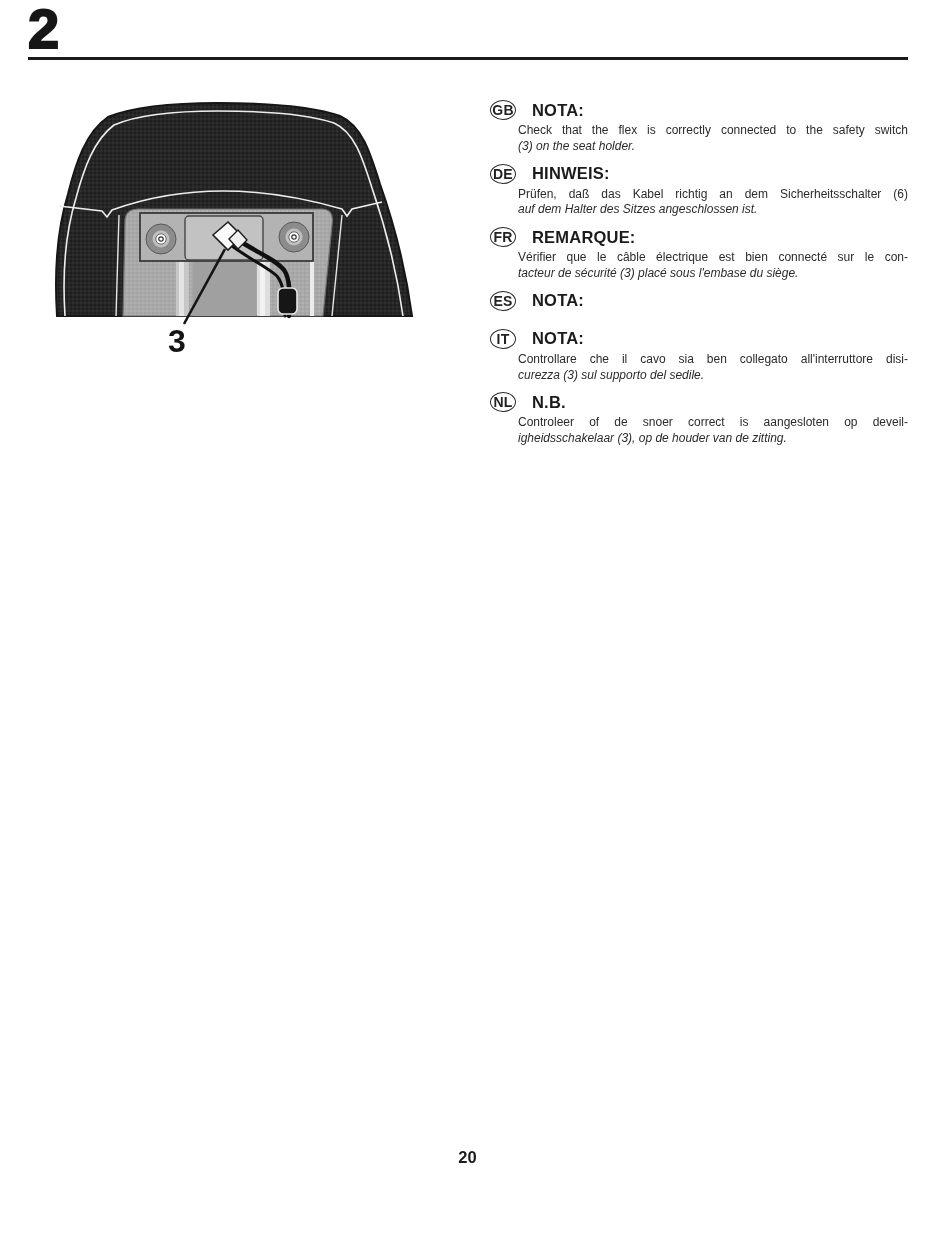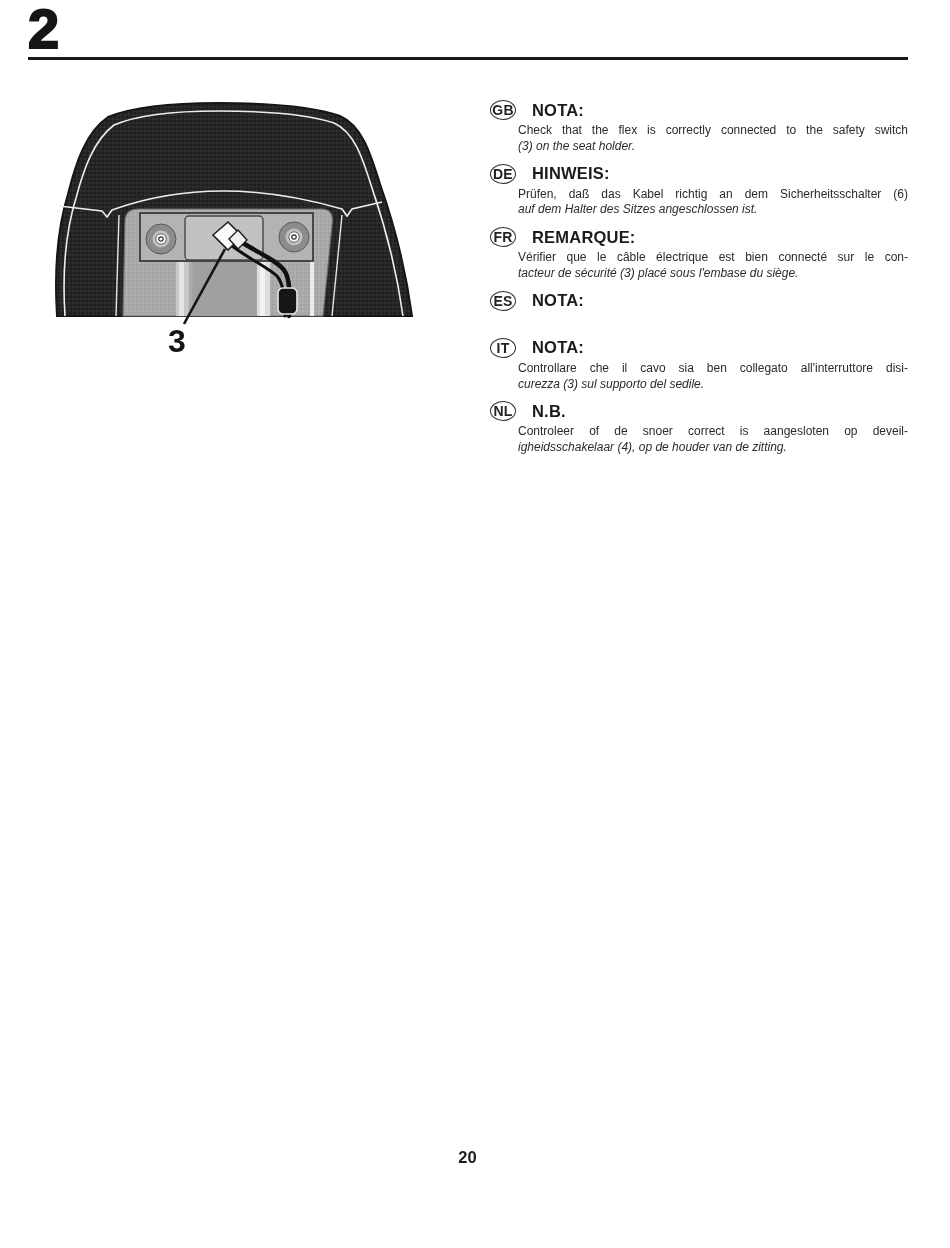--- a/index.html
+++ b/index.html
@@ -29,21 +29,21 @@
     font-size:14px;font-weight:bold;color:#222;letter-spacing:0.2px;
   }
   .note-heading{
     margin-left:16px;font-size:16.5px;font-weight:bold;color:#1b1b1b;letter-spacing:0.2px;
   }
   .note-body{
     margin-left:28px;width:390px;font-size:12px;line-height:15.8px;color:#2b2b2b;
   }
   .jline{display:block;text-align:justify;text-align-last:justify;}
   .lline{display:block;text-align:left;font-style:italic;}
-  .note-extra-gap{margin-top:27px;}
+  .note-extra-gap{margin-top:18px;}
   
   .page-number{
     position:absolute;left:0;top:1148px;width:935px;text-align:center;
     font-size:16.5px;font-weight:bold;color:#1b1b1b;
   }
 </style>
 </head>
 <body>
 
 <div class="page">
@@ -188,21 +188,21 @@
       </div>
     </div>
 
     <div class="note">
       <div class="note-head">
         <span class="badge">NL</span>
         <span class="note-heading">N.B.</span>
       </div>
       <div class="note-body">
         <span class="jline">Controleer of de snoer correct is aangesloten op deveil-</span>
-        <span class="lline">igheidsschakelaar (4), op de houder van de zitting.</span>
+        <span class="lline">igheidsschakelaar (3), op de houder van de zitting.</span>
       </div>
     </div>
 
   </div>
 
   <div class="page-number">20</div>
 
 </div>
 
 </body></html>

